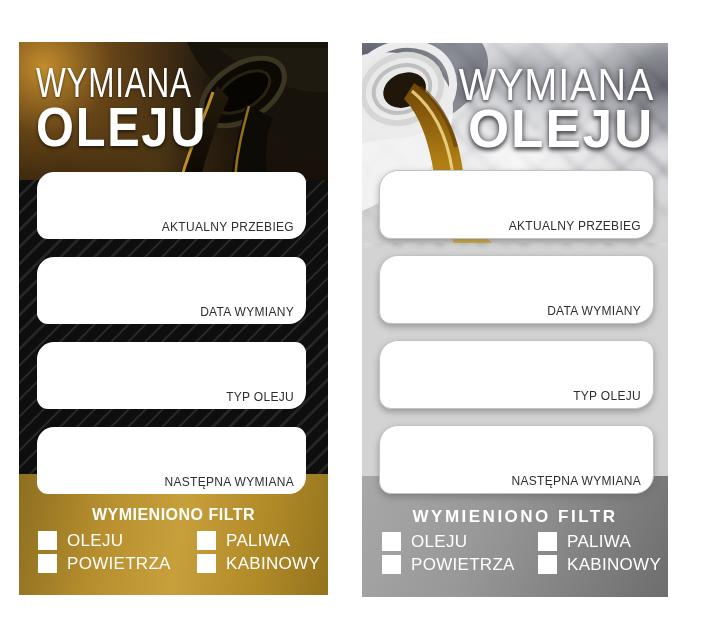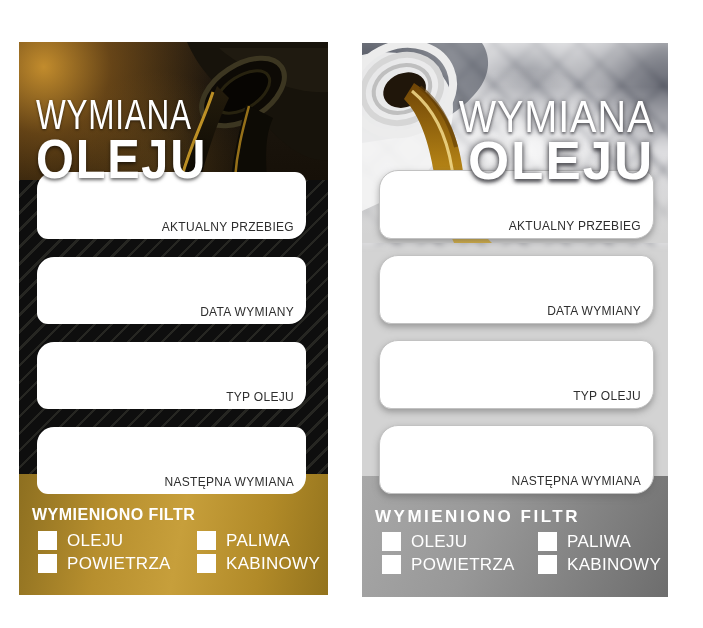--- a/index.html
+++ b/index.html
@@ -17,21 +17,21 @@
   }
   #label-left .header {
     position:absolute; left:0; top:0; width:309px; height:138px;
     background:
       radial-gradient(circle at 8% 18%, rgba(222,160,50,.85) 0%, rgba(160,105,30,.55) 22%, rgba(60,40,15,0) 55%),
       radial-gradient(circle at 45% 90%, rgba(120,85,30,.45) 0%, rgba(0,0,0,0) 45%),
       linear-gradient(180deg, #231a10 0%, #1a140c 60%, rgba(14,14,14,0) 100%),
       #161008;
   }
   #label-left .header svg { position:absolute; right:0; top:0; }
-  .title-block { position:absolute; z-index:5; color:#fff;margin-top:32px; }
+  .title-block { position:absolute; z-index:5; color:#fff; }
   #label-left .title-block { left:17px; top:20px; text-align:left; }
   .title-top {
     display:inline-block; font-size:42px; font-weight:400; line-height:1.0;
     letter-spacing:1px; transform:scaleX(.75); transform-origin:left top; white-space:nowrap;
   }
   .title-bottom {
     display:block; font-size:56px; font-weight:700; line-height:.95; margin-top:-4px;
     letter-spacing:2px; transform:scaleX(.87); transform-origin:left top; white-space:nowrap;
   }
   #label-left .title-top { text-shadow:0 1px 3px rgba(0,0,0,.55); }
@@ -49,21 +49,21 @@
     position:absolute; right:12px; bottom:5px; font-size:12px; color:#2e2e2e;
     letter-spacing:.3px; white-space:nowrap;text-align:right;
   }
 
   .bottom-panel { position:absolute; left:0; width:100%; z-index:2; }
   #label-left .bottom-panel {
     top:432px; height:121px;
     background:linear-gradient(100deg, #8d6f20 0%, #b78f2e 28%, #c79f3b 52%, #b18a28 78%, #93731d 100%);
   }
   .filter-heading {
-    position:absolute; left:0; width:100%; text-align:left; color:#ffffff; z-index:6;margin-left:13px;
+    position:absolute; left:0; width:100%; text-align:center; color:#ffffff; z-index:6;
   }
   #label-left .filter-heading { top:464px; font-size:16px; font-weight:700; letter-spacing:.5px; }
   .chk-col { position:absolute; z-index:6; }
   .chk-row { display:flex; align-items:center; height:19px; margin-bottom:4px; }
   .chk-box { width:19px; height:19px; background:#ffffff; flex:0 0 19px; }
   .chk-label { color:#ffffff; font-size:17px; margin-left:10px; white-space:nowrap; letter-spacing:.3px; }
   #label-left .col1 { left:19px; top:489px; }
   #label-left .col2 { left:178px; top:489px; }
 
   

